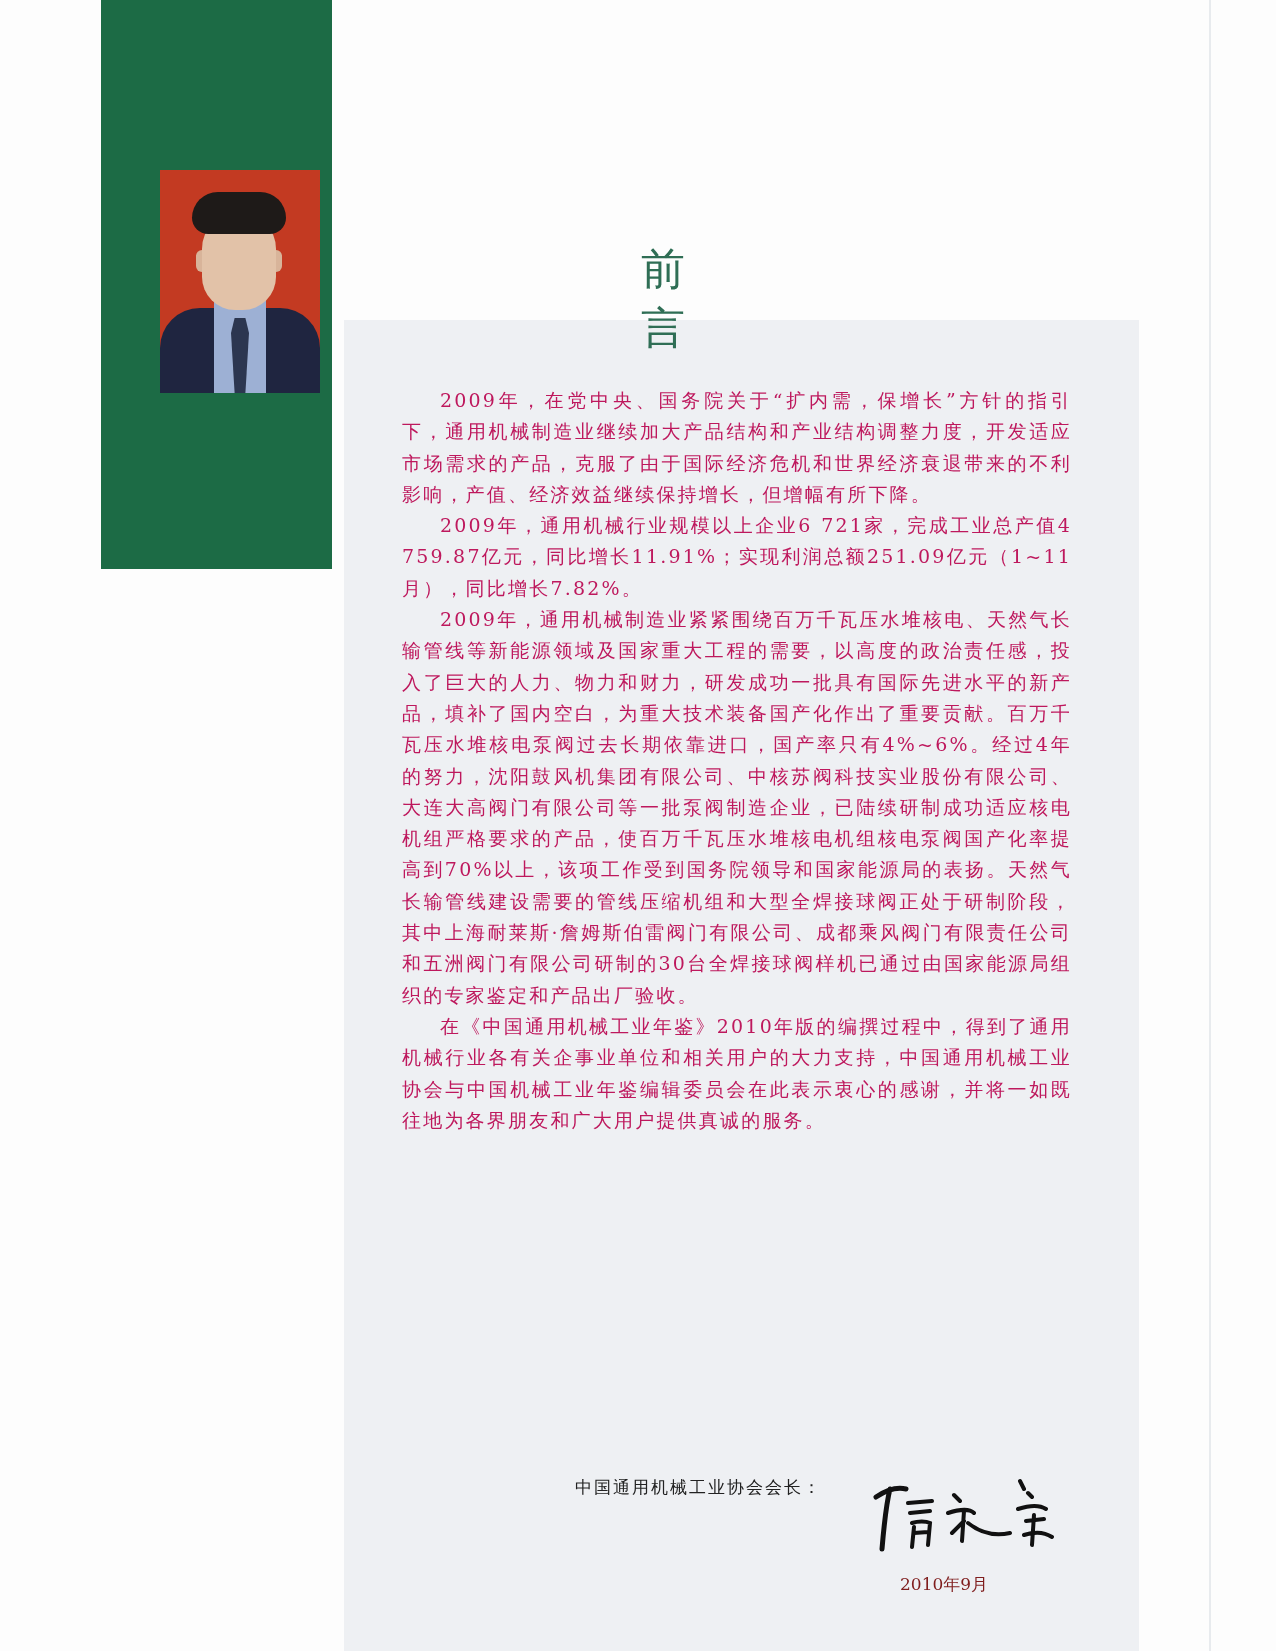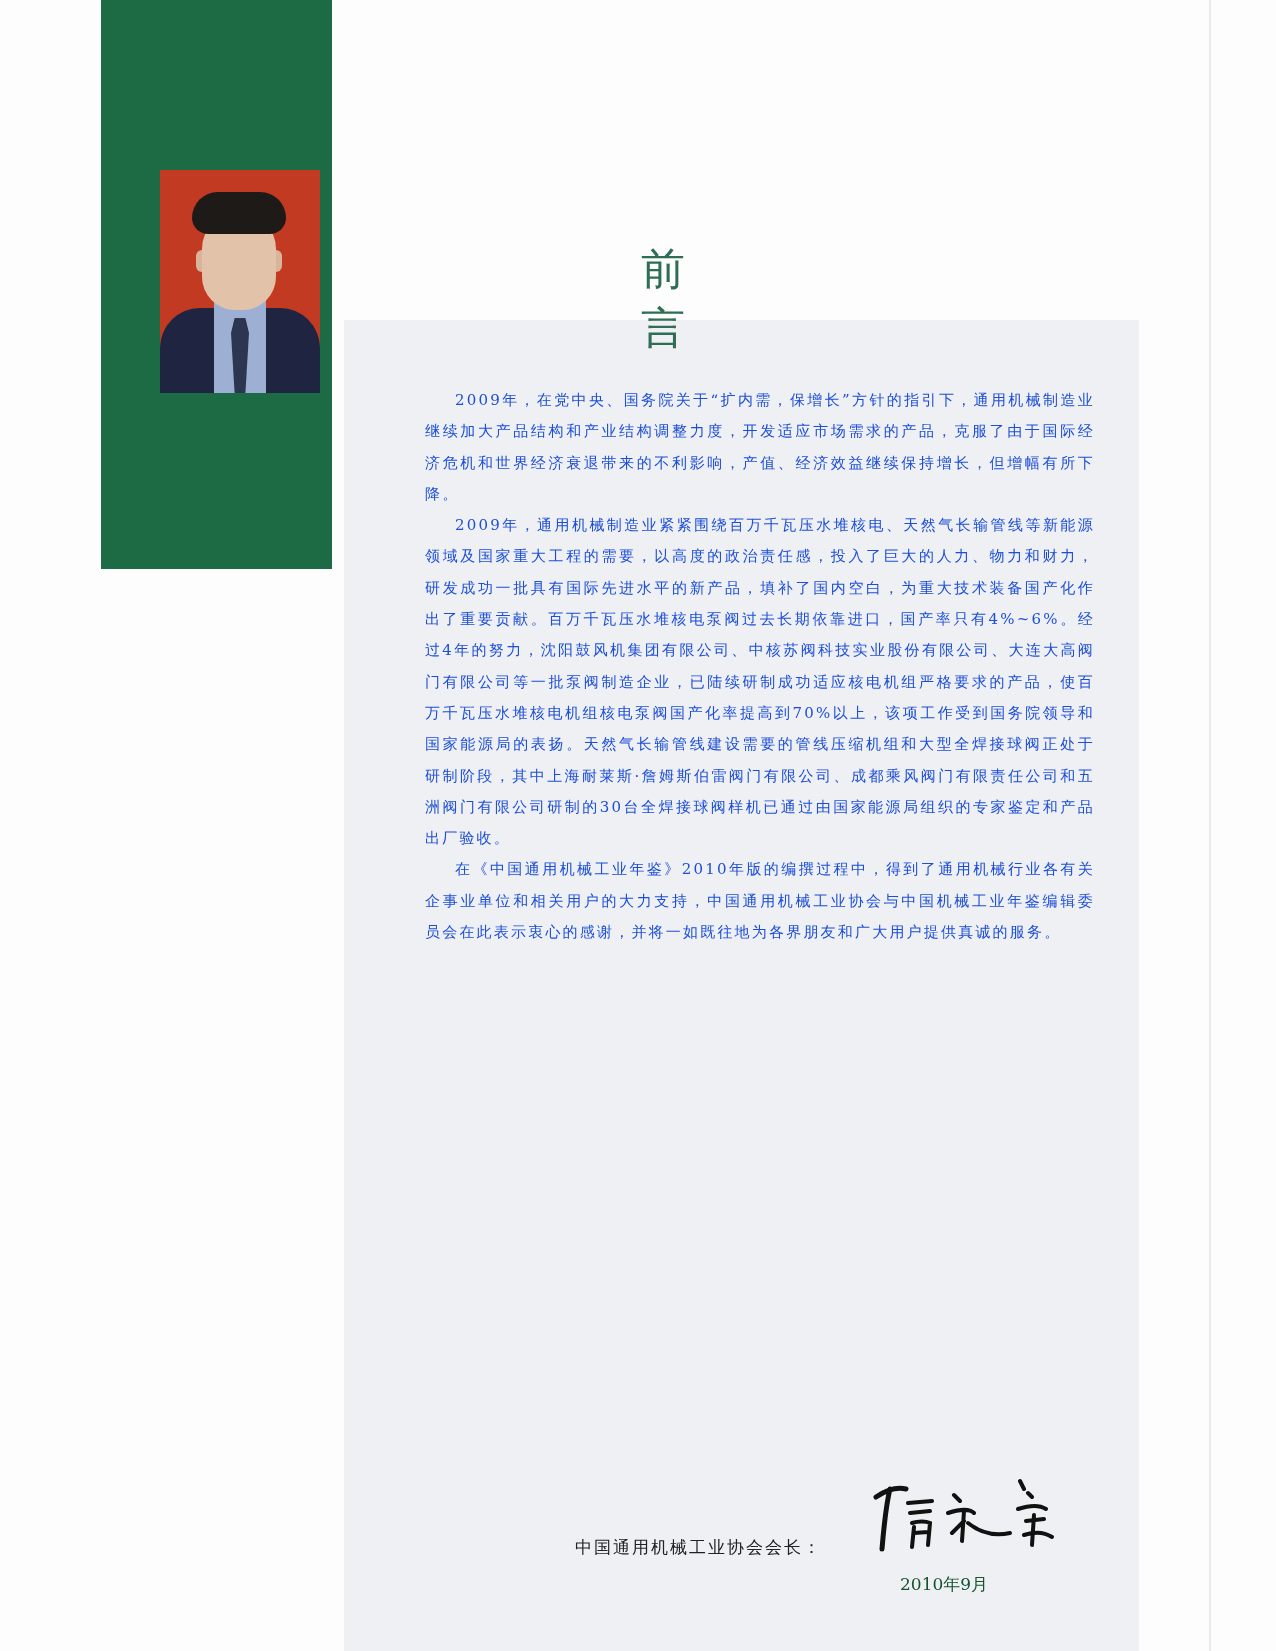--- a/index.html
+++ b/index.html
@@ -30,33 +30,33 @@
   }
   .panel {
     position: absolute; left: 344px; top: 320px; width: 795px; height: 1331px;
     background: #eef0f3;
   }
   .right-line {
     position: absolute; left: 1209px; top: 0; width: 2px; height: 1651px; background: #e8ebee;
   }
   .body-text {
     position: absolute; left: 402px; top: 385px; width: 670px;
-    font-size: 15px; line-height: 31.3px; color: #1d4ed8;
-    letter-spacing: 2.2px; text-align: justify; margin-left: 23px;
+    font-size: 19px; line-height: 31.3px; color: #be185d;
+    letter-spacing: 2.2px; text-align: justify;
   }
   .body-text p { margin: 0; text-indent: 2em; }
   .signature-line {
-    position: absolute; left: 575px; top: 1536px;
+    position: absolute; left: 575px; top: 1476px;
     font-size: 17px; color: #222; letter-spacing: 2px;
   }
   .signature {
     position: absolute; left: 868px; top: 1475px; width: 190px; height: 80px;
   }
   .date {
-    position: absolute; left: 900px; top: 1573px; font-size: 17px; color: #14532d;
+    position: absolute; left: 900px; top: 1573px; font-size: 17px; color: #7f1d1d;
   }
 </style>
 </head>
 <body>
 
 <div class="green-band"></div>
 
 <div class="portrait">
   <div class="suit"></div>
   <div class="shirt"></div>
@@ -70,20 +70,21 @@
 <div class="right-line"></div>
 
 <div class="panel"></div>
 
 <div class="title">
   <span>前</span><span>言</span>
 </div>
 
 <div class="body-text">
   <p>2009年，在党中央、国务院关于“扩内需，保增长”方针的指引下，通用机械制造业继续加大产品结构和产业结构调整力度，开发适应市场需求的产品，克服了由于国际经济危机和世界经济衰退带来的不利影响，产值、经济效益继续保持增长，但增幅有所下降。</p>
+  <p>2009年，通用机械行业规模以上企业6 721家，完成工业总产值4 759.87亿元，同比增长11.91%；实现利润总额251.09亿元（1~11月），同比增长7.82%。</p>
   <p>2009年，通用机械制造业紧紧围绕百万千瓦压水堆核电、天然气长输管线等新能源领域及国家重大工程的需要，以高度的政治责任感，投入了巨大的人力、物力和财力，研发成功一批具有国际先进水平的新产品，填补了国内空白，为重大技术装备国产化作出了重要贡献。百万千瓦压水堆核电泵阀过去长期依靠进口，国产率只有4%~6%。经过4年的努力，沈阳鼓风机集团有限公司、中核苏阀科技实业股份有限公司、大连大高阀门有限公司等一批泵阀制造企业，已陆续研制成功适应核电机组严格要求的产品，使百万千瓦压水堆核电机组核电泵阀国产化率提高到70%以上，该项工作受到国务院领导和国家能源局的表扬。天然气长输管线建设需要的管线压缩机组和大型全焊接球阀正处于研制阶段，其中上海耐莱斯·詹姆斯伯雷阀门有限公司、成都乘风阀门有限责任公司和五洲阀门有限公司研制的30台全焊接球阀样机已通过由国家能源局组织的专家鉴定和产品出厂验收。</p>
   <p>在《中国通用机械工业年鉴》2010年版的编撰过程中，得到了通用机械行业各有关企事业单位和相关用户的大力支持，中国通用机械工业协会与中国机械工业年鉴编辑委员会在此表示衷心的感谢，并将一如既往地为各界朋友和广大用户提供真诚的服务。</p>
 </div>
 
 <div class="signature-line">中国通用机械工业协会会长：</div>
 
 <svg class="signature" viewBox="0 0 190 80">
   <path d="M8 22 C 20 14, 30 12, 38 14 M22 14 C 18 30, 16 50, 14 74" stroke="#111" stroke-width="5" fill="none" stroke-linecap="round"></path>
   <path d="M40 28 L64 26 M42 38 L62 36 M44 48 C 50 46, 58 46, 62 48 L60 70 M46 58 L60 57 M46 52 L44 72" stroke="#111" stroke-width="4" fill="none" stroke-linecap="round"></path>
   <path d="M86 20 L92 26 M80 38 C 92 34, 102 34, 106 38 M96 36 L94 66 M84 58 L96 46 M100 48 C 110 56, 124 62, 142 58" stroke="#111" stroke-width="4" fill="none" stroke-linecap="round"></path>

